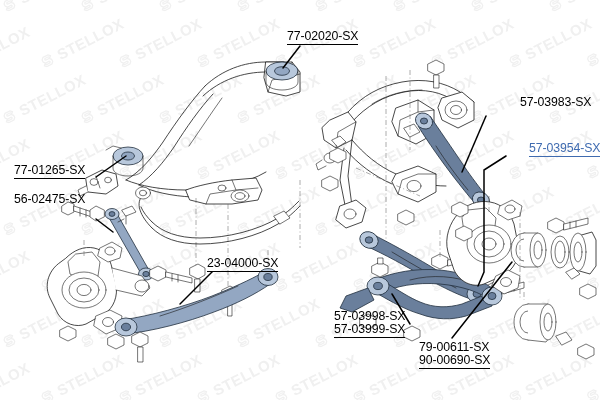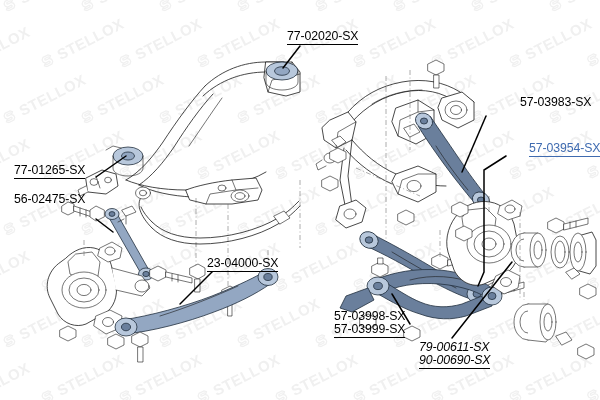--- a/index.html
+++ b/index.html
@@ -795,21 +795,21 @@
         <div class="lbl-stack">
           <span class="ul blue">57-03954-SX</span>
         </div>
       </div>
       <div class="label" style="left: 334px; top: 310px; text-align: right;">
         <div class="lbl-stack">
           <span>57-03998-SX</span>
           <span class="ul">57-03999-SX</span>
         </div>
       </div>
-      <div class="label" style="left: 419px; top: 341px; font-style: italic;">
+      <div class="label" style="left: 419px; top: 341px;">
         <div class="lbl-stack">
           <span>79-00611-SX</span>
           <span class="ul">90-00690-SX</span>
         </div>
       </div>
     </div>
 
 </div>
 
 </body></html>

